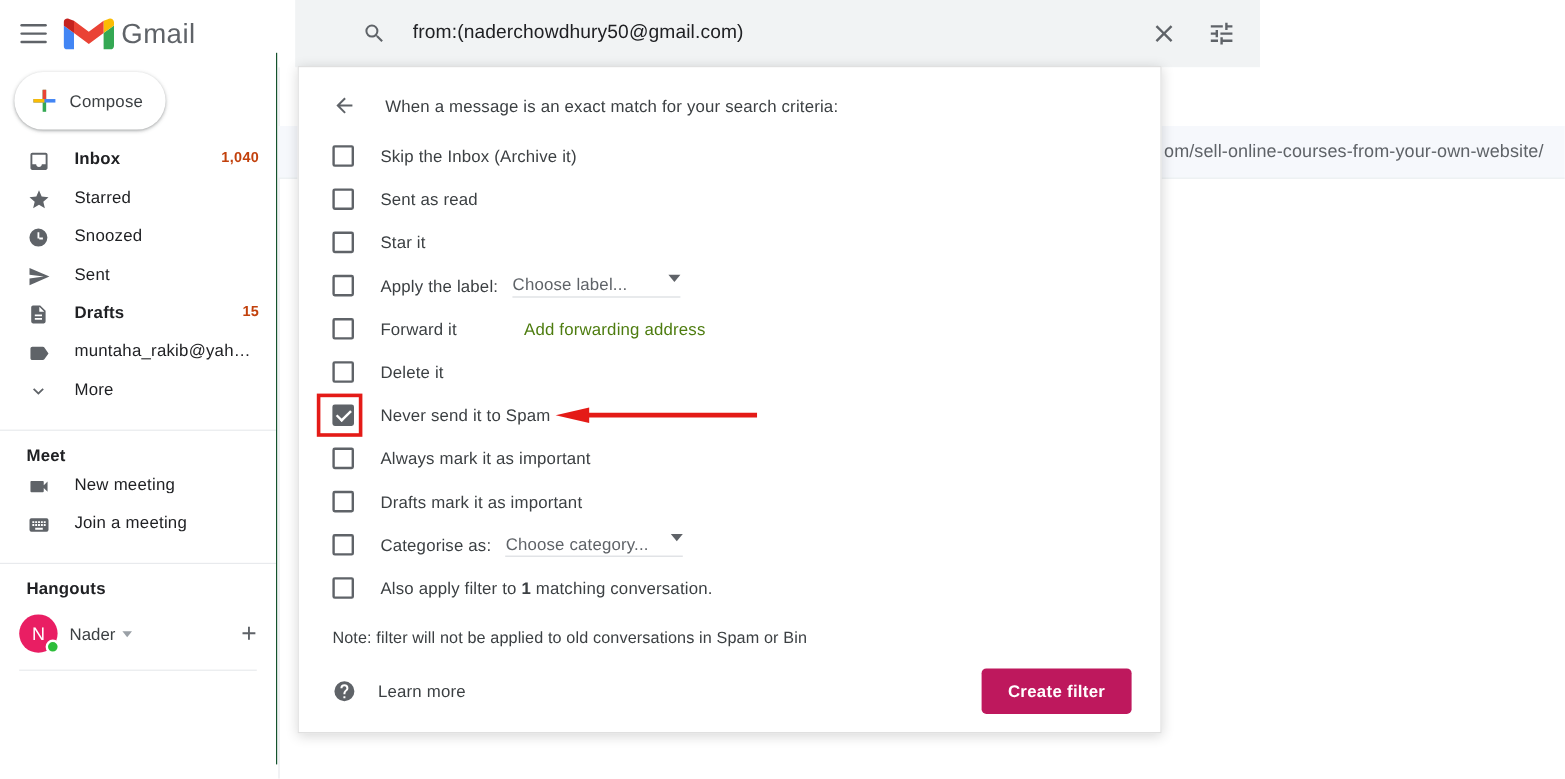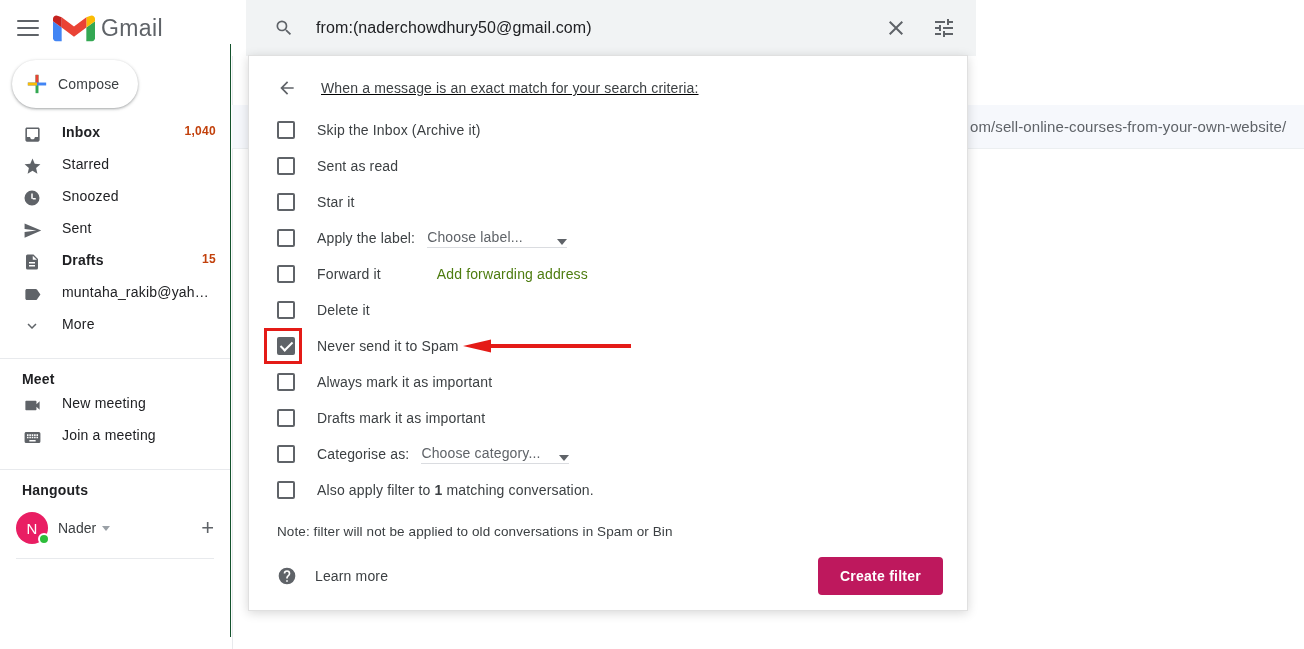--- a/index.html
+++ b/index.html
@@ -26,22 +26,22 @@
   .hamburger span { display:block; height: 2px; width: 22px; background: #5f6368; border-radius: 1px; }
   .brand { display: flex; align-items: center; gap: 6px; }
   .gmail-logo { width: 42px; height: 32px; }
   .brand-name {
     font-size: 23px; color: #5f6368; letter-spacing: 0.4px;
     font-family: "Liberation Sans", sans-serif;
   }
 
   
   .searchbar {
-    position: absolute; left: 246px; top: 0px; width: 730px; height: 56px;
-    background: #f1f3f4; display: flex; align-items: center;
+    position: absolute; left: 246px; top: 0px; width: 804px; height: 56px;
+    background: #f1f3f4; display: flex; align-items: center; padding-left: 28px;
   }
   .search-icon { width: 20px; height: 20px; margin-left: 28px; margin-right: 22px; flex: 0 0 auto; }
   .search-value {
     flex: 1 1 auto; font-size: 16px; color: #202124; letter-spacing: 0.1px;
     white-space: nowrap; overflow: hidden;
   }
   .search-btn { width: 24px; height: 24px; margin-right: 24px; flex: 0 0 auto; cursor: pointer; }
   .search-btn.tune { margin-right: 20px; }
 
   
@@ -102,41 +102,41 @@
   .bg-strip-text { font-size: 15px; color: #5f6368; margin-left: 0; padding-left: 738px;
                    white-space: nowrap; letter-spacing: .1px; }
   .bg-vline { position:absolute; left: 232px; top: 56px; width:1px; height: 593px; background:#e8eaed; }
 
   
   .dialog {
     position: absolute; left: 248px; top: 55px; width: 720px; height: 556px;
     background: #fff; border: 1px solid #e0e0e0;
     box-shadow: 0 2px 10px rgba(0,0,0,.16);
   }
-  .dlg-head { display: flex; align-items: center; padding: 22px 0 8px 28px; text-decoration: underline; }
+  .dlg-head { display: flex; align-items: center; padding: 22px 0 8px 28px; }
   .back-arrow { width: 20px; height: 20px; margin-right: 24px; cursor: pointer; flex:0 0 auto; }
   .dlg-head-text { font-size: 14px; color: #3c4043; letter-spacing: .15px; }
 
   .opts { padding: 6px 0 0 0; }
   .opt-row { display: flex; align-items: center; height: 36px; padding-left: 28px; }
   .cbx {
     width: 18px; height: 18px; border: 2px solid #5f6368; border-radius: 2px;
     background: #fff; flex: 0 0 auto; cursor: pointer; position: relative;
   }
   .cbx.checked { background: #5f6368; border-color: #5f6368; }
   .cbx.checked::after {
     content: ""; position: absolute; left: 4px; top: 0px; width: 5px; height: 10px;
     border: solid #fff; border-width: 0 2px 2px 0; transform: rotate(45deg);
   }
   .opt-label { font-size: 14px; color: #3c4043; margin-left: 22px; letter-spacing: .15px; }
   .opt-label b { font-weight: bold; }
   .link-blue { font-size: 14px; color: #4d7c0f; margin-left: 56px; cursor: pointer; letter-spacing: .15px; }
   .select-ghost {
     margin-left: 12px; min-width: 140px; border-bottom: 1px solid #dadce0;
-    display: flex; align-items: flex-end; justify-content: space-between;
+    display: flex; align-items: flex-start; justify-content: space-between;
     padding-bottom: 2px; cursor: pointer;
   }
   .select-ghost .sel-text { font-size: 14px; color: #5f6368; letter-spacing: .15px; }
   .select-ghost .caret {
     width:0; height:0; margin-left: 18px;
     border-left: 5px solid transparent; border-right: 5px solid transparent;
     border-top: 6px solid #5f6368;
   }
 
   

